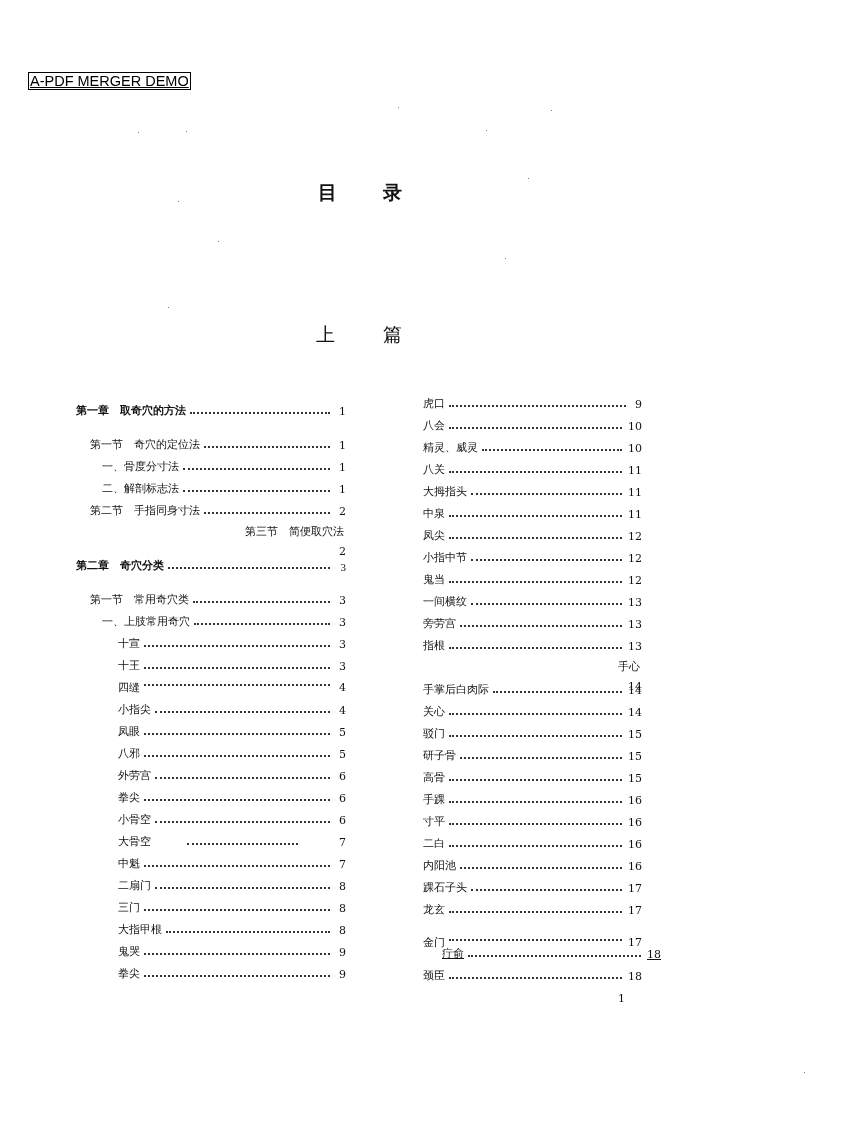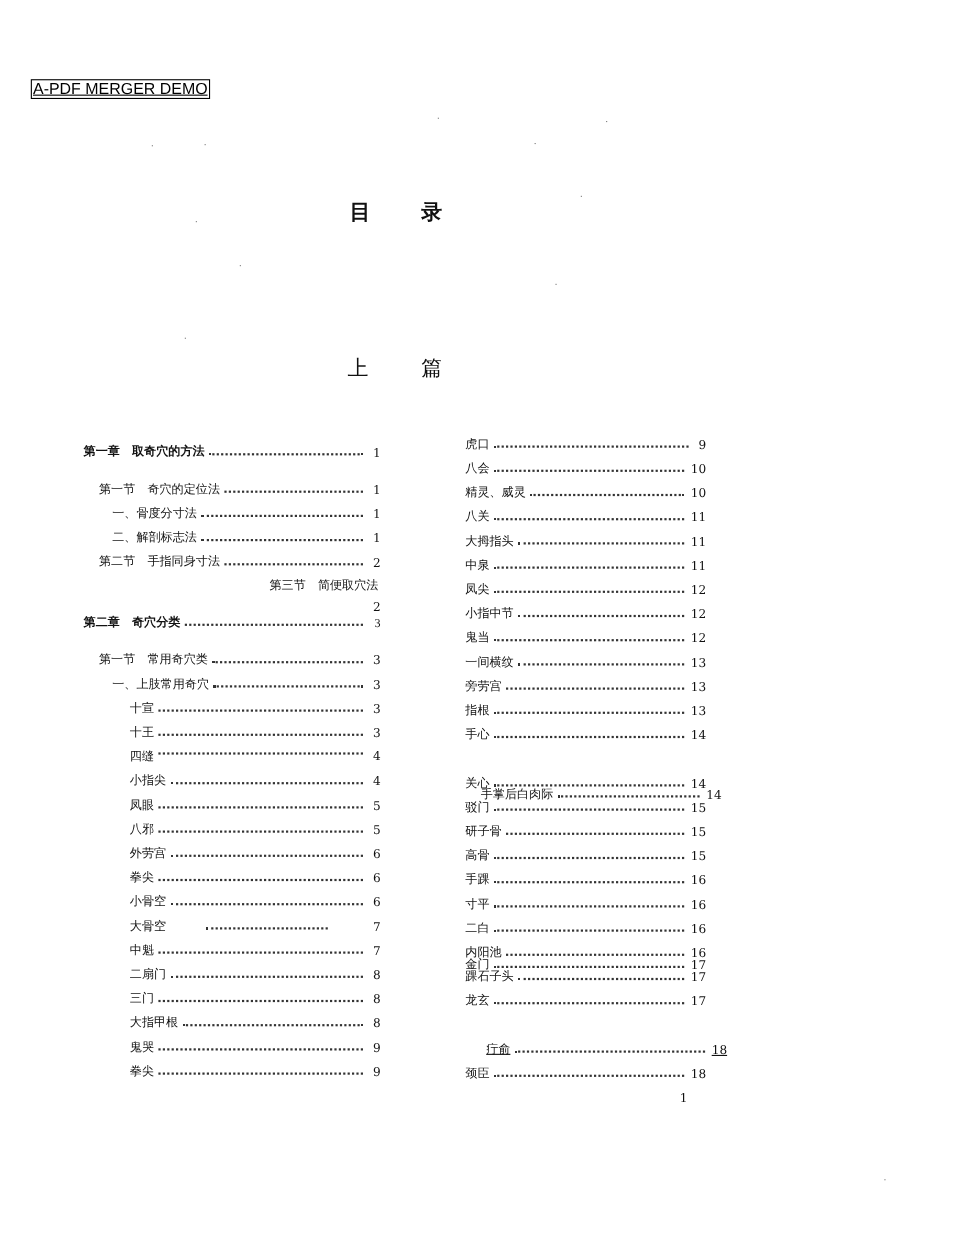--- a/index.html
+++ b/index.html
@@ -216,26 +216,26 @@
     <div class="row" style="top: 615px; left: 423px; width: 219px; font-size: 11px;">
       <span class="label">旁劳宫</span>
       <span class="dots"></span>
       <span class="pg">13</span>
     </div>
     <div class="row" style="top: 637px; left: 423px; width: 219px; font-size: 11px;">
       <span class="label">指根</span>
       <span class="dots"></span>
       <span class="pg">13</span>
     </div>
-    <div class="row" style="top: 659px; left: 423px; width: 219px; font-size: 11px;">
+    <div class="row" style="top: 659px; left: 423px; width: 219px; font-size: 11px; flex-direction: column;">
       <span class="label">手心</span>
       <span class="dots"></span>
       <span class="pg">14</span>
     </div>
-    <div class="row" style="top: 681px; left: 437px; width: 219px; font-size: 11px; margin-top: 32px;">
+    <div class="row" style="top: 681px; left: 423px; width: 219px; font-size: 11px;">
       <span class="label">手掌后白肉际</span>
       <span class="dots"></span>
       <span class="pg">14</span>
     </div>
     <div class="row" style="top: 703px; left: 423px; width: 219px; font-size: 11px;">
       <span class="label">关心</span>
       <span class="dots"></span>
       <span class="pg">14</span>
     </div>
     <div class="row" style="top: 725px; left: 423px; width: 219px; font-size: 11px;">
@@ -276,21 +276,21 @@
     <div class="row" style="top: 879px; left: 423px; width: 219px; font-size: 11px;">
       <span class="label">踝石子头</span>
       <span class="dots"></span>
       <span class="pg">17</span>
     </div>
     <div class="row" style="top: 901px; left: 423px; width: 219px; font-size: 11px;">
       <span class="label">龙玄</span>
       <span class="dots"></span>
       <span class="pg">17</span>
     </div>
-    <div class="row" style="top: 868px; left: 423px; width: 219px; font-size: 11px;">
+    <div class="row" style="top: 934px; left: 423px; width: 219px; font-size: 11px; align-items: center;">
       <span class="label">金门</span>
       <span class="dots"></span>
       <span class="pg">17</span>
     </div>
     <div class="row" style="top: 945px; left: 442px; width: 219px; font-size: 11px; text-decoration: underline;">
       <span class="label">疔俞</span>
       <span class="dots"></span>
       <span class="pg">18</span>
     </div>
     <div class="row" style="top: 967px; left: 423px; width: 219px; font-size: 11px;">

